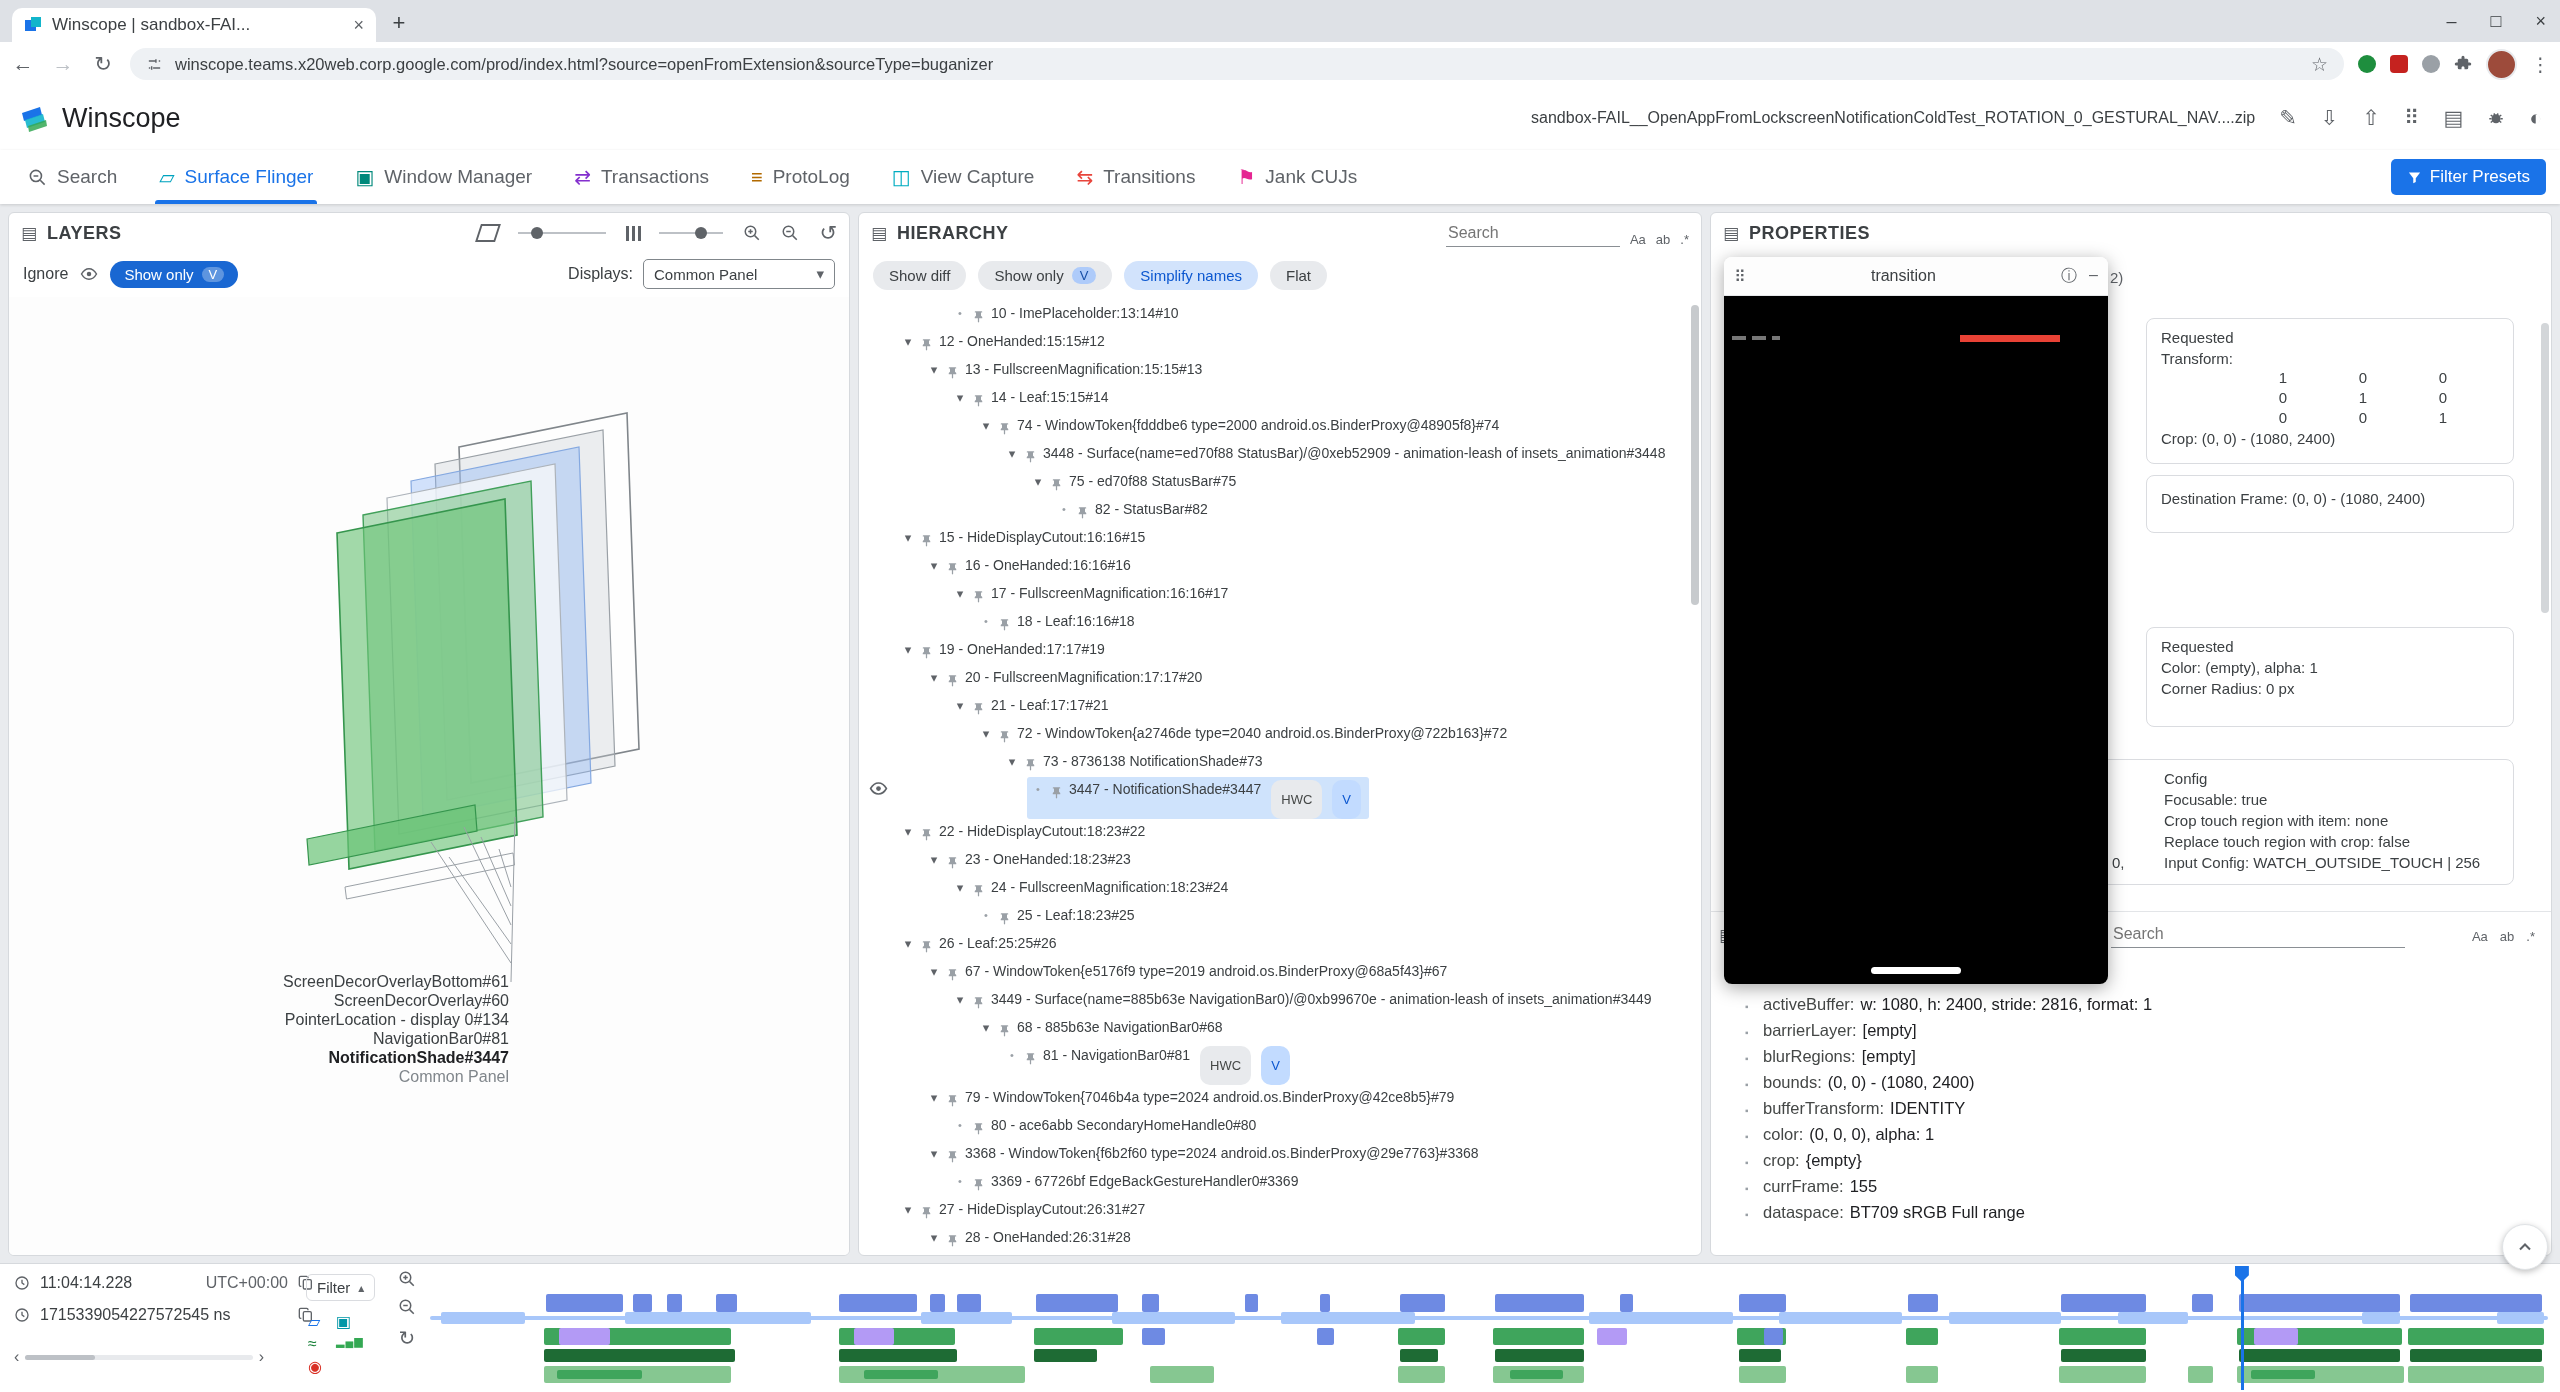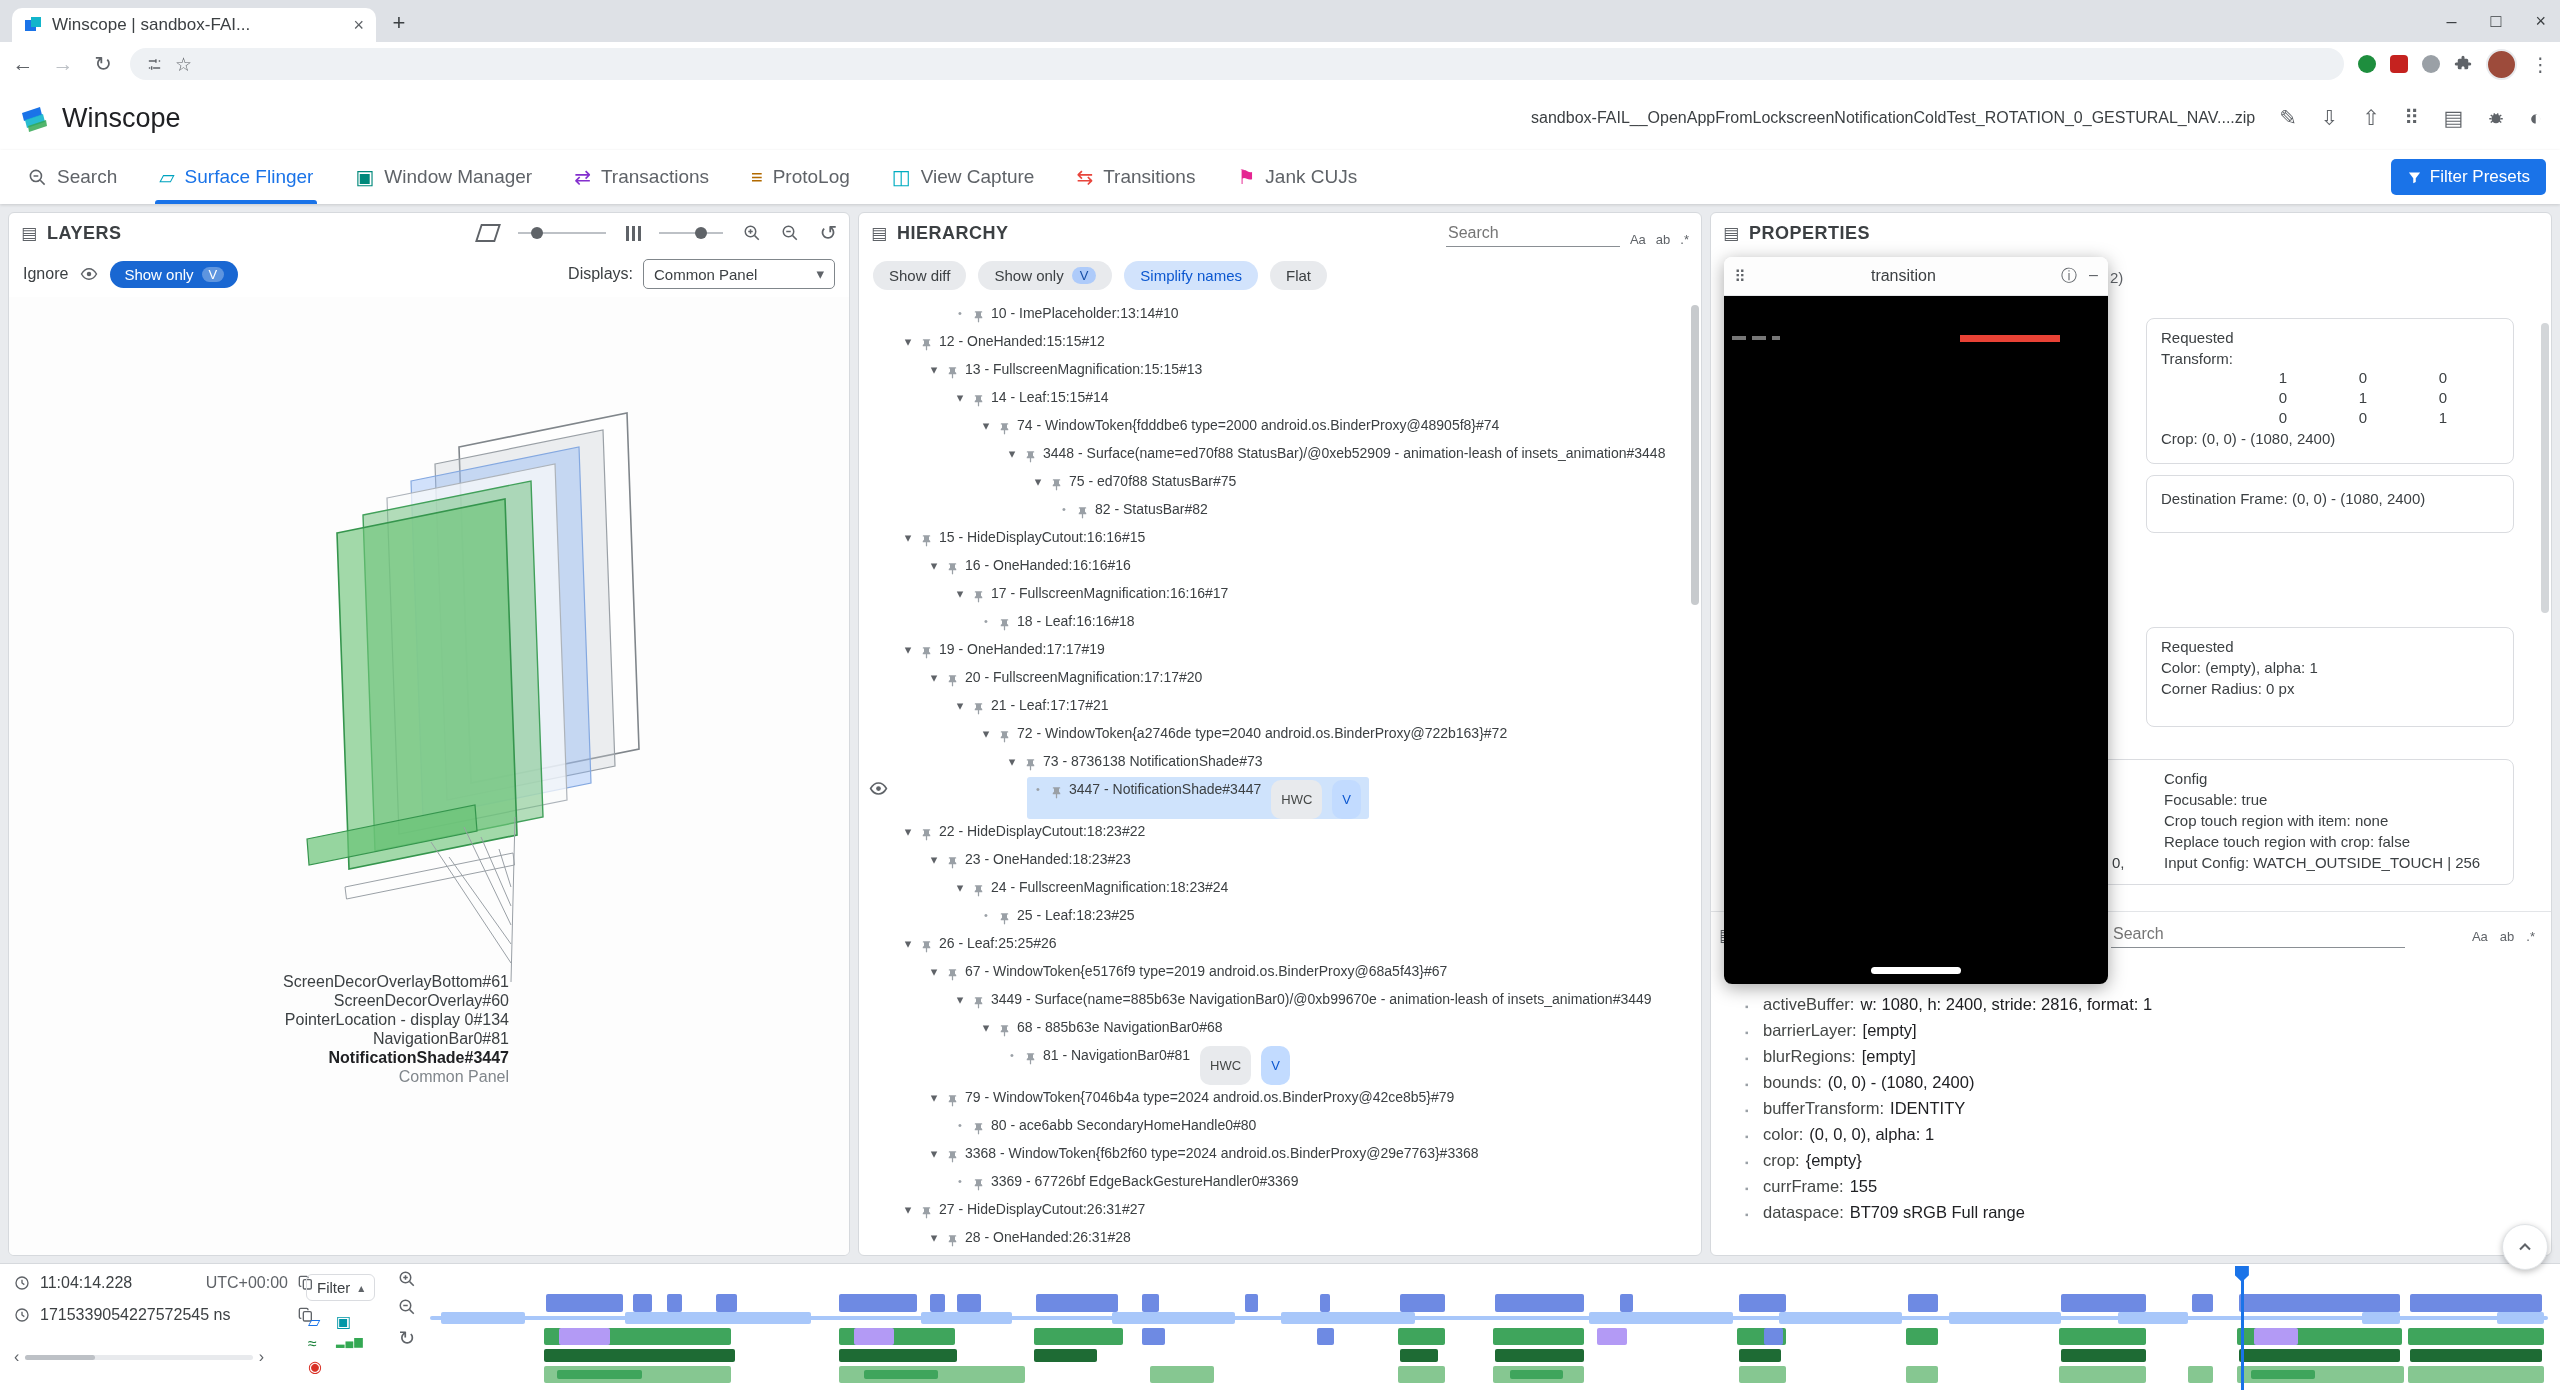--- a/index.html
+++ b/index.html
@@ -210,20 +210,21 @@
   </div>
 
   <div class="addressbar">
     <span class="nav-ic">←</span>
     <span class="nav-ic disabled">→</span>
     <span class="nav-ic">↻</span>
     <div class="url-pill">
       <svg class="ic" style="width:17px;height:17px;color:#5f6368">
           <use href="#i-tune"></use>
         </svg>
+      <span class="url-text">winscope.teams.x20web.corp.google.com/prod/index.html?source=openFromExtension&amp;sourceType=buganizer</span>
       <span style="color:#5f6368;font-size:19px">☆</span>
     </div>
     <div class="ext-icons">
       <span class="ext-dot" style="background:#1e8e3e"></span>
       <span class="ext-dot" style="background:#c5221f;border-radius:4px"></span>
       <span class="ext-dot" style="background:#9aa0a6"></span>
       <svg class="ic" style="color:#5f6368">
           <use href="#i-puzzle"></use>
         </svg>
       <span class="avatar"></span>

